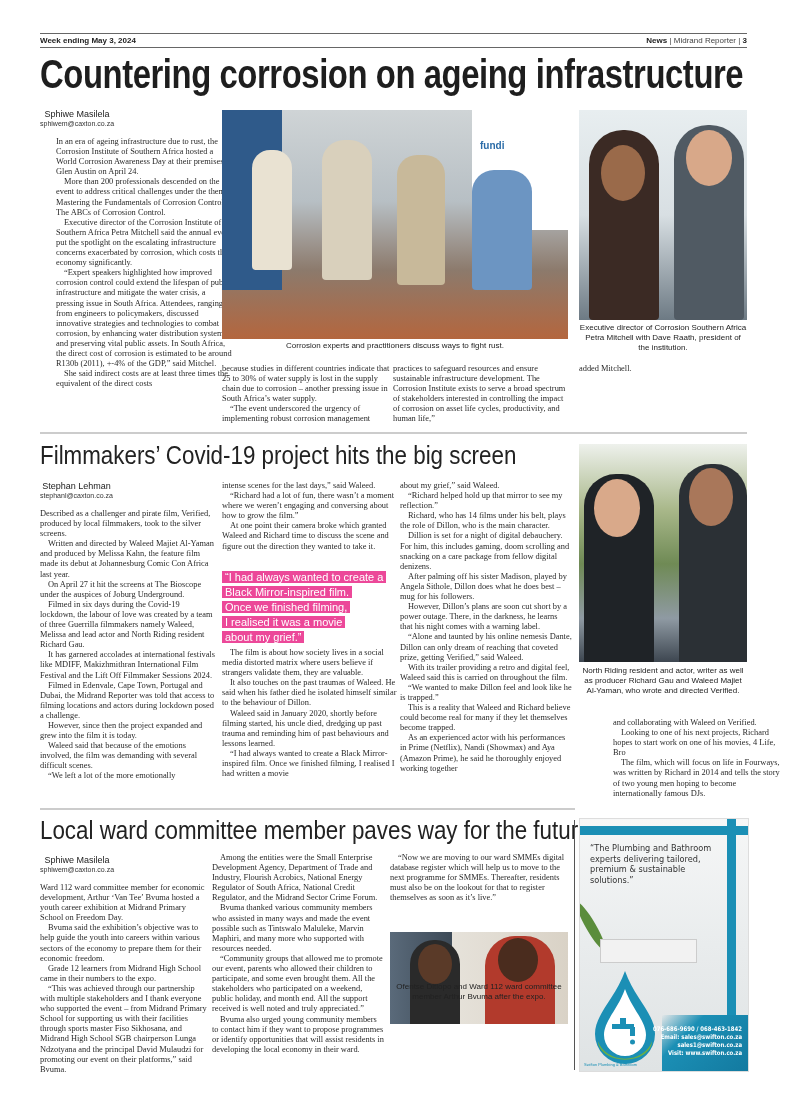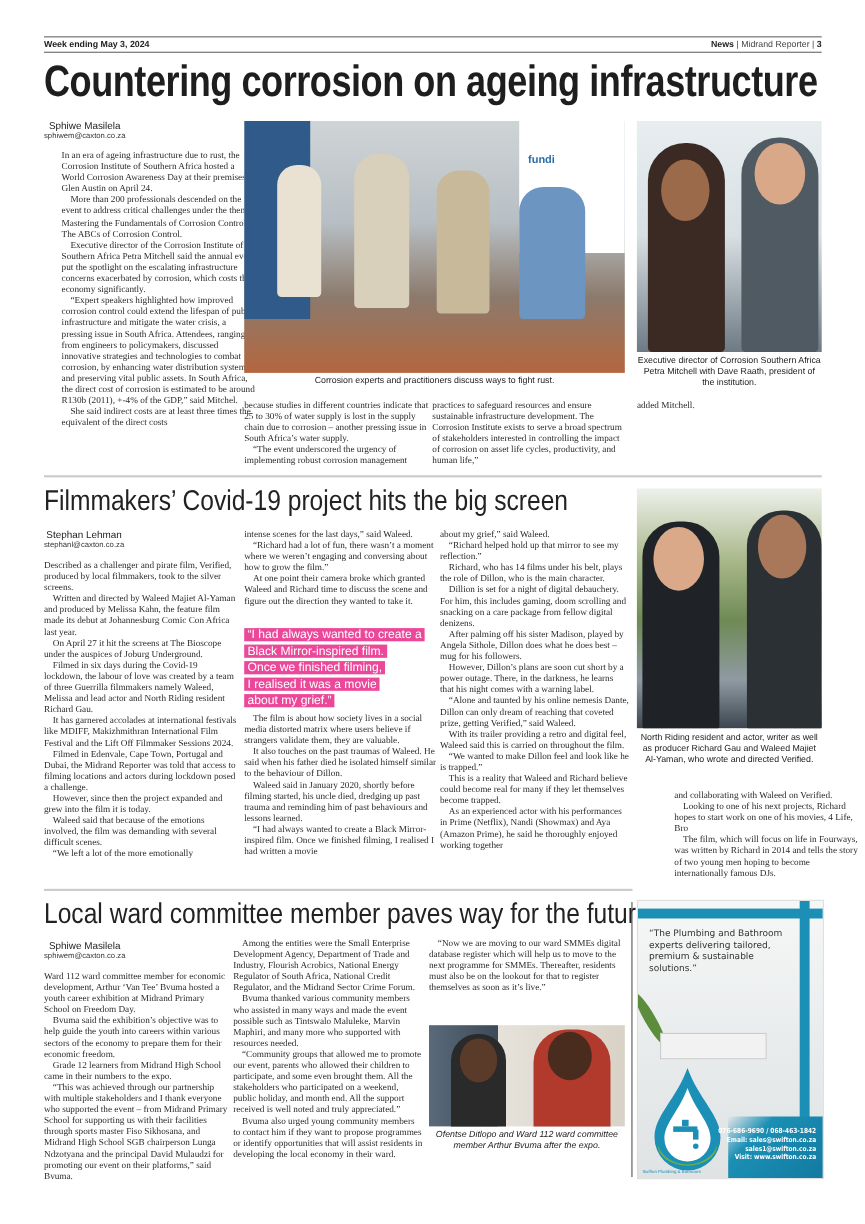--- a/index.html
+++ b/index.html
@@ -158,21 +158,21 @@
 </div>
 <div class="abs col" style="left:390px;top:853px;width:178px;">
   <p>“Now we are moving to our ward SMMEs digital database register which will help us to move to the next programme for SMMEs. Thereafter, residents must also be on the lookout for that to register themselves as soon as it’s live.”</p>
 </div>
 <div class="photo" style="left:390px;top:932px;width:178px;height:92px;background:linear-gradient(90deg,#5a6a7a 0%,#3d4a57 35%,#e6e2da 35%,#d9d2c6 100%);">
   <div style="position:absolute;left:20px;top:8px;width:50px;height:90px;border-radius:24px 24px 4px 4px;background:#2a2a2a;"></div>
   <div style="position:absolute;left:28px;top:12px;width:34px;height:40px;border-radius:50%;background:#5a3a28;"></div>
   <div style="position:absolute;left:95px;top:4px;width:70px;height:92px;border-radius:30px 30px 4px 4px;background:#b23a2c;"></div>
   <div style="position:absolute;left:108px;top:6px;width:40px;height:44px;border-radius:50%;background:#4a2c1e;"></div>
 </div>
-<div class="abs cap" style="left:390px;top:1027px;width:178px;font-style:italic;">Ofentse Ditlopo and Ward 112 ward committee member Arthur Bvuma after the expo.</div>
+<div class="abs cap" style="left:390px;top:982px;width:178px;">Ofentse Ditlopo and Ward 112 ward committee member Arthur Bvuma after the expo.</div>
 <div class="abs" style="left:574px;top:820px;width:1px;height:250px;background:#555;"></div>
 
 <div class="ad" style="left:579px;top:818px;width:168px;height:252px;background:linear-gradient(180deg,#f6f7f7 0%,#e9eced 50%,#dfe3e4 100%);">
   <div style="position:absolute;left:0;top:7px;width:168px;height:9px;background:#1b8fb5;"></div>
   <div style="position:absolute;left:147px;top:0;width:9px;height:252px;background:#1b8fb5;"></div>
   <div style="position:absolute;left:10px;top:24px;width:130px;font-family:'DejaVu Sans',sans-serif;font-size:8.2px;line-height:10.5px;color:#333;">“The Plumbing and Bathroom experts delivering tailored, premium &amp; sustainable solutions.”</div>
   <div style="position:absolute;left:6px;top:80px;width:10px;height:55px;background:#5b8d3c;border-radius:50%;transform:rotate(-30deg);"></div>
   <div style="position:absolute;left:20px;top:120px;width:95px;height:22px;background:#f2f2f2;border:1px solid #ccc;"></div>
   <div style="position:absolute;left:10px;top:150px;width:70px;height:90px;">
     <svg width="70" height="95" viewBox="0 0 70 95">

